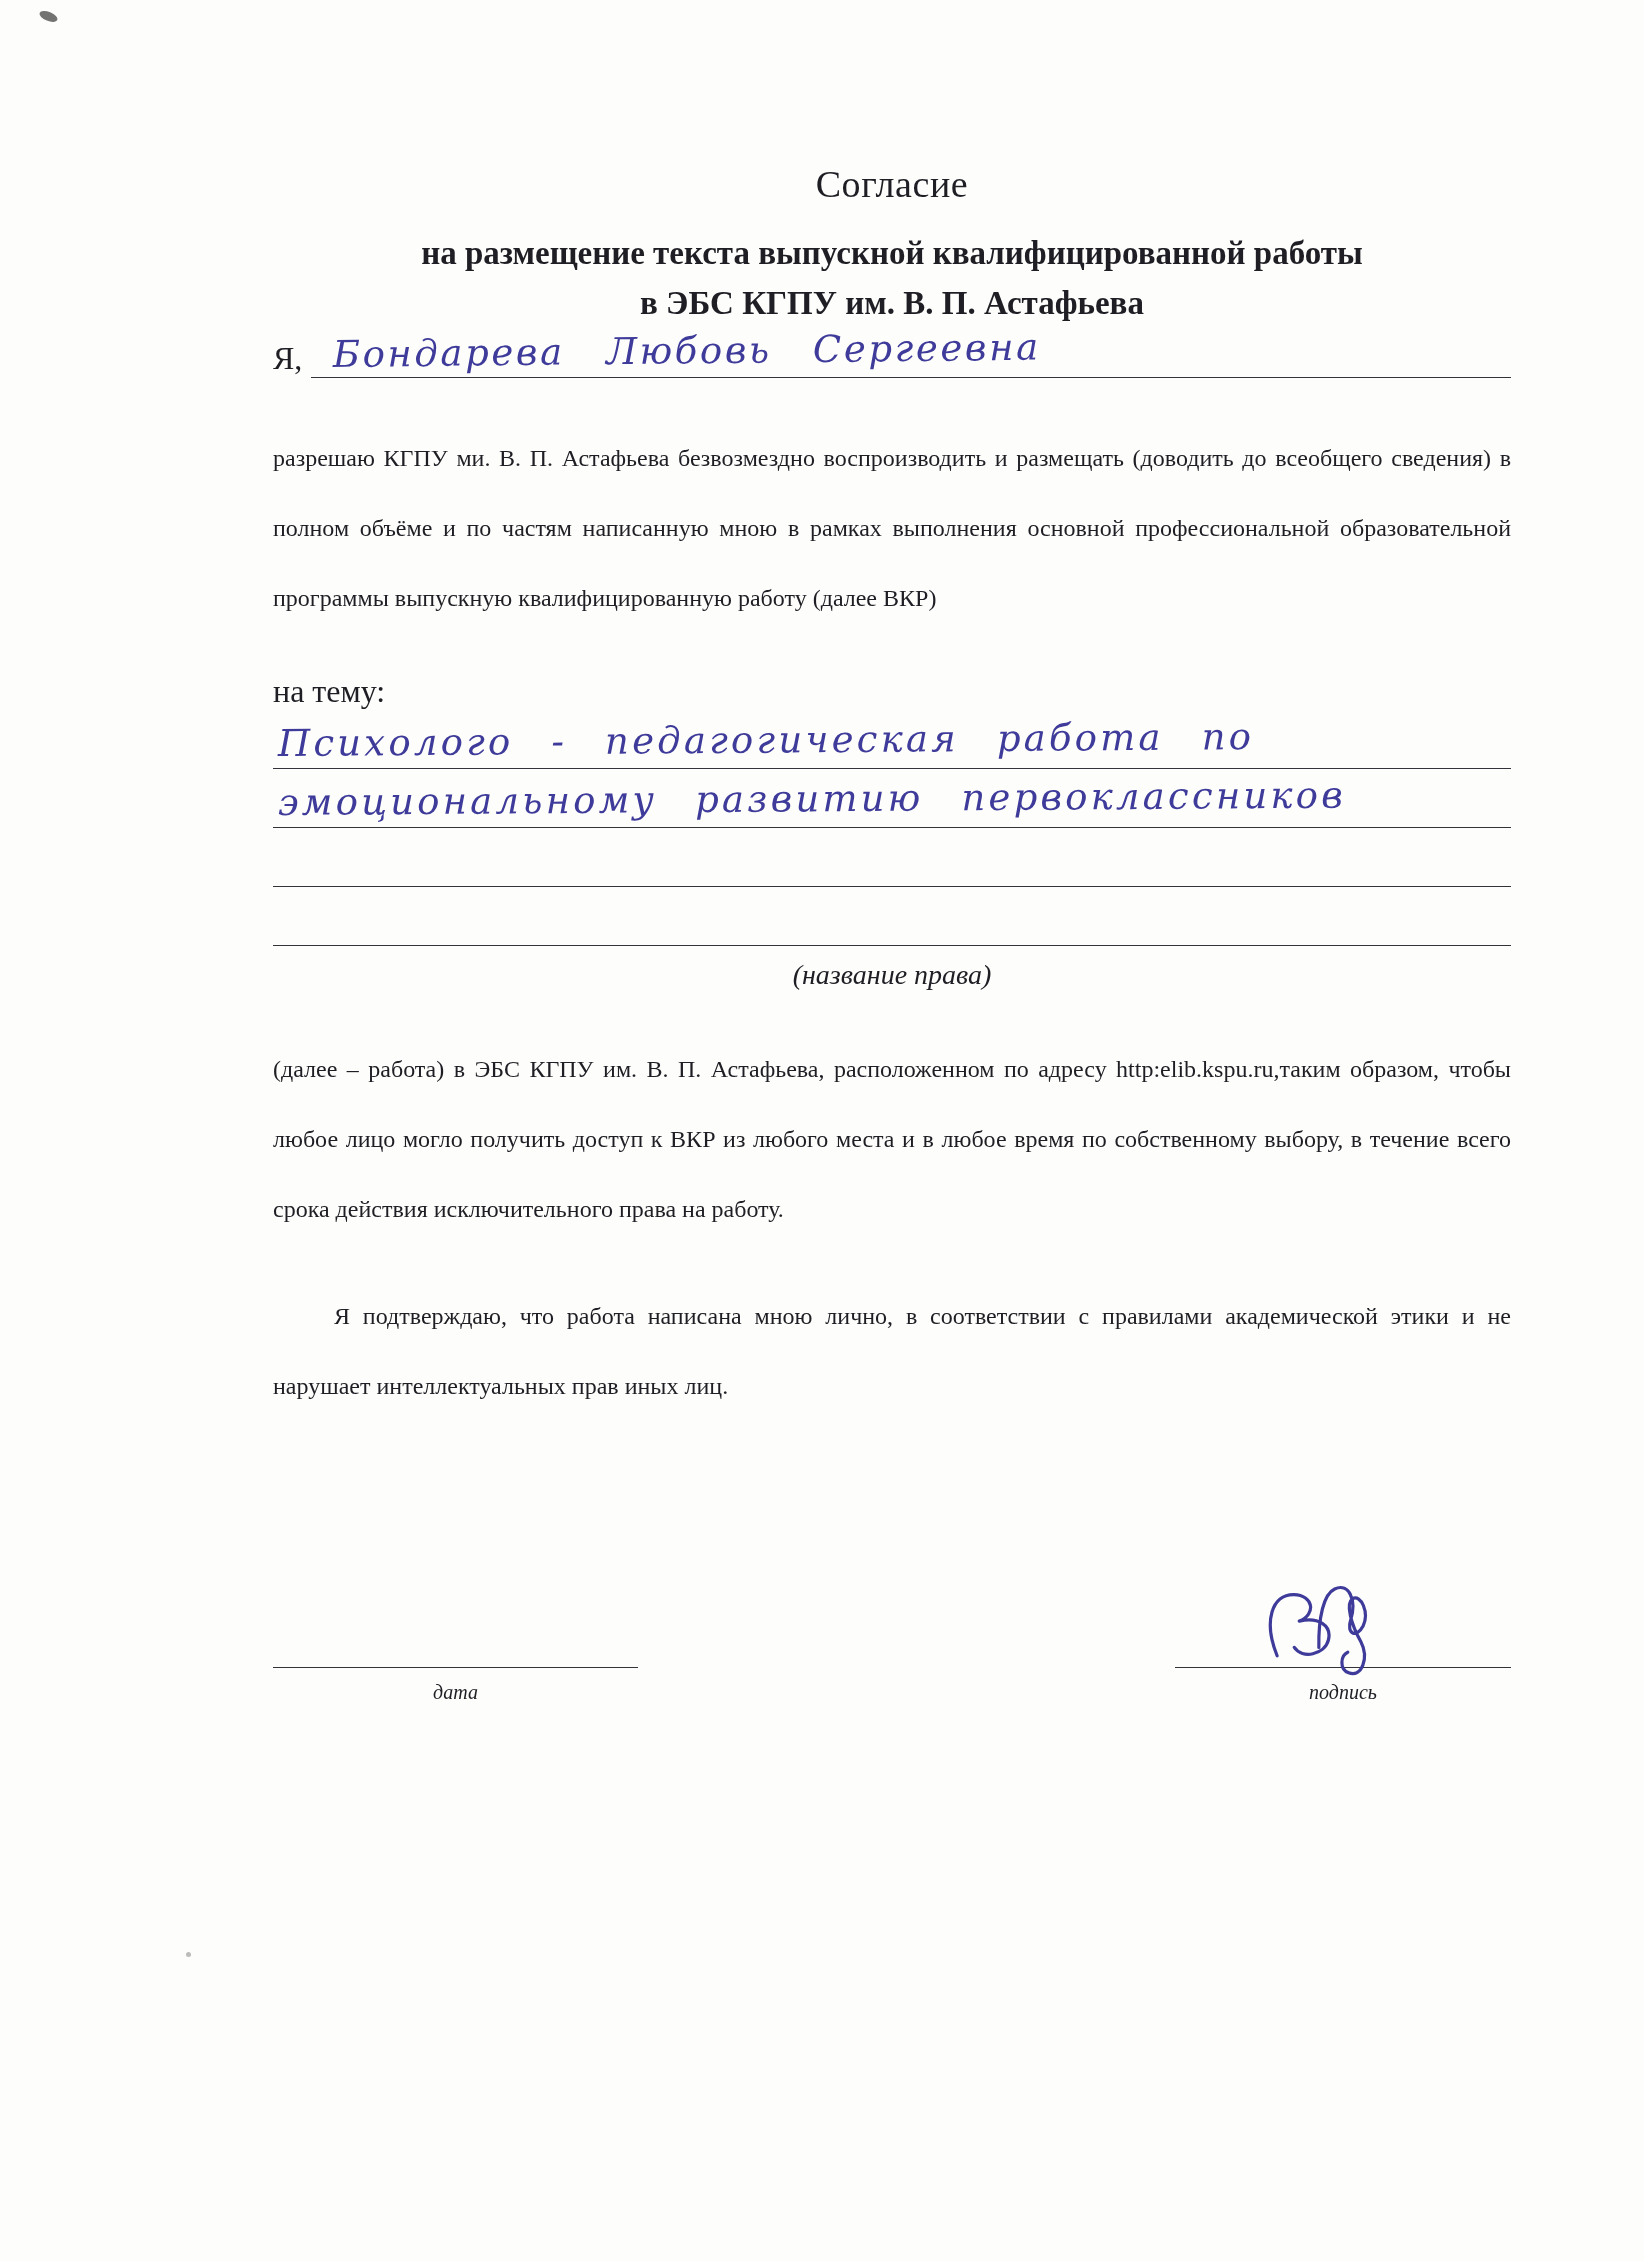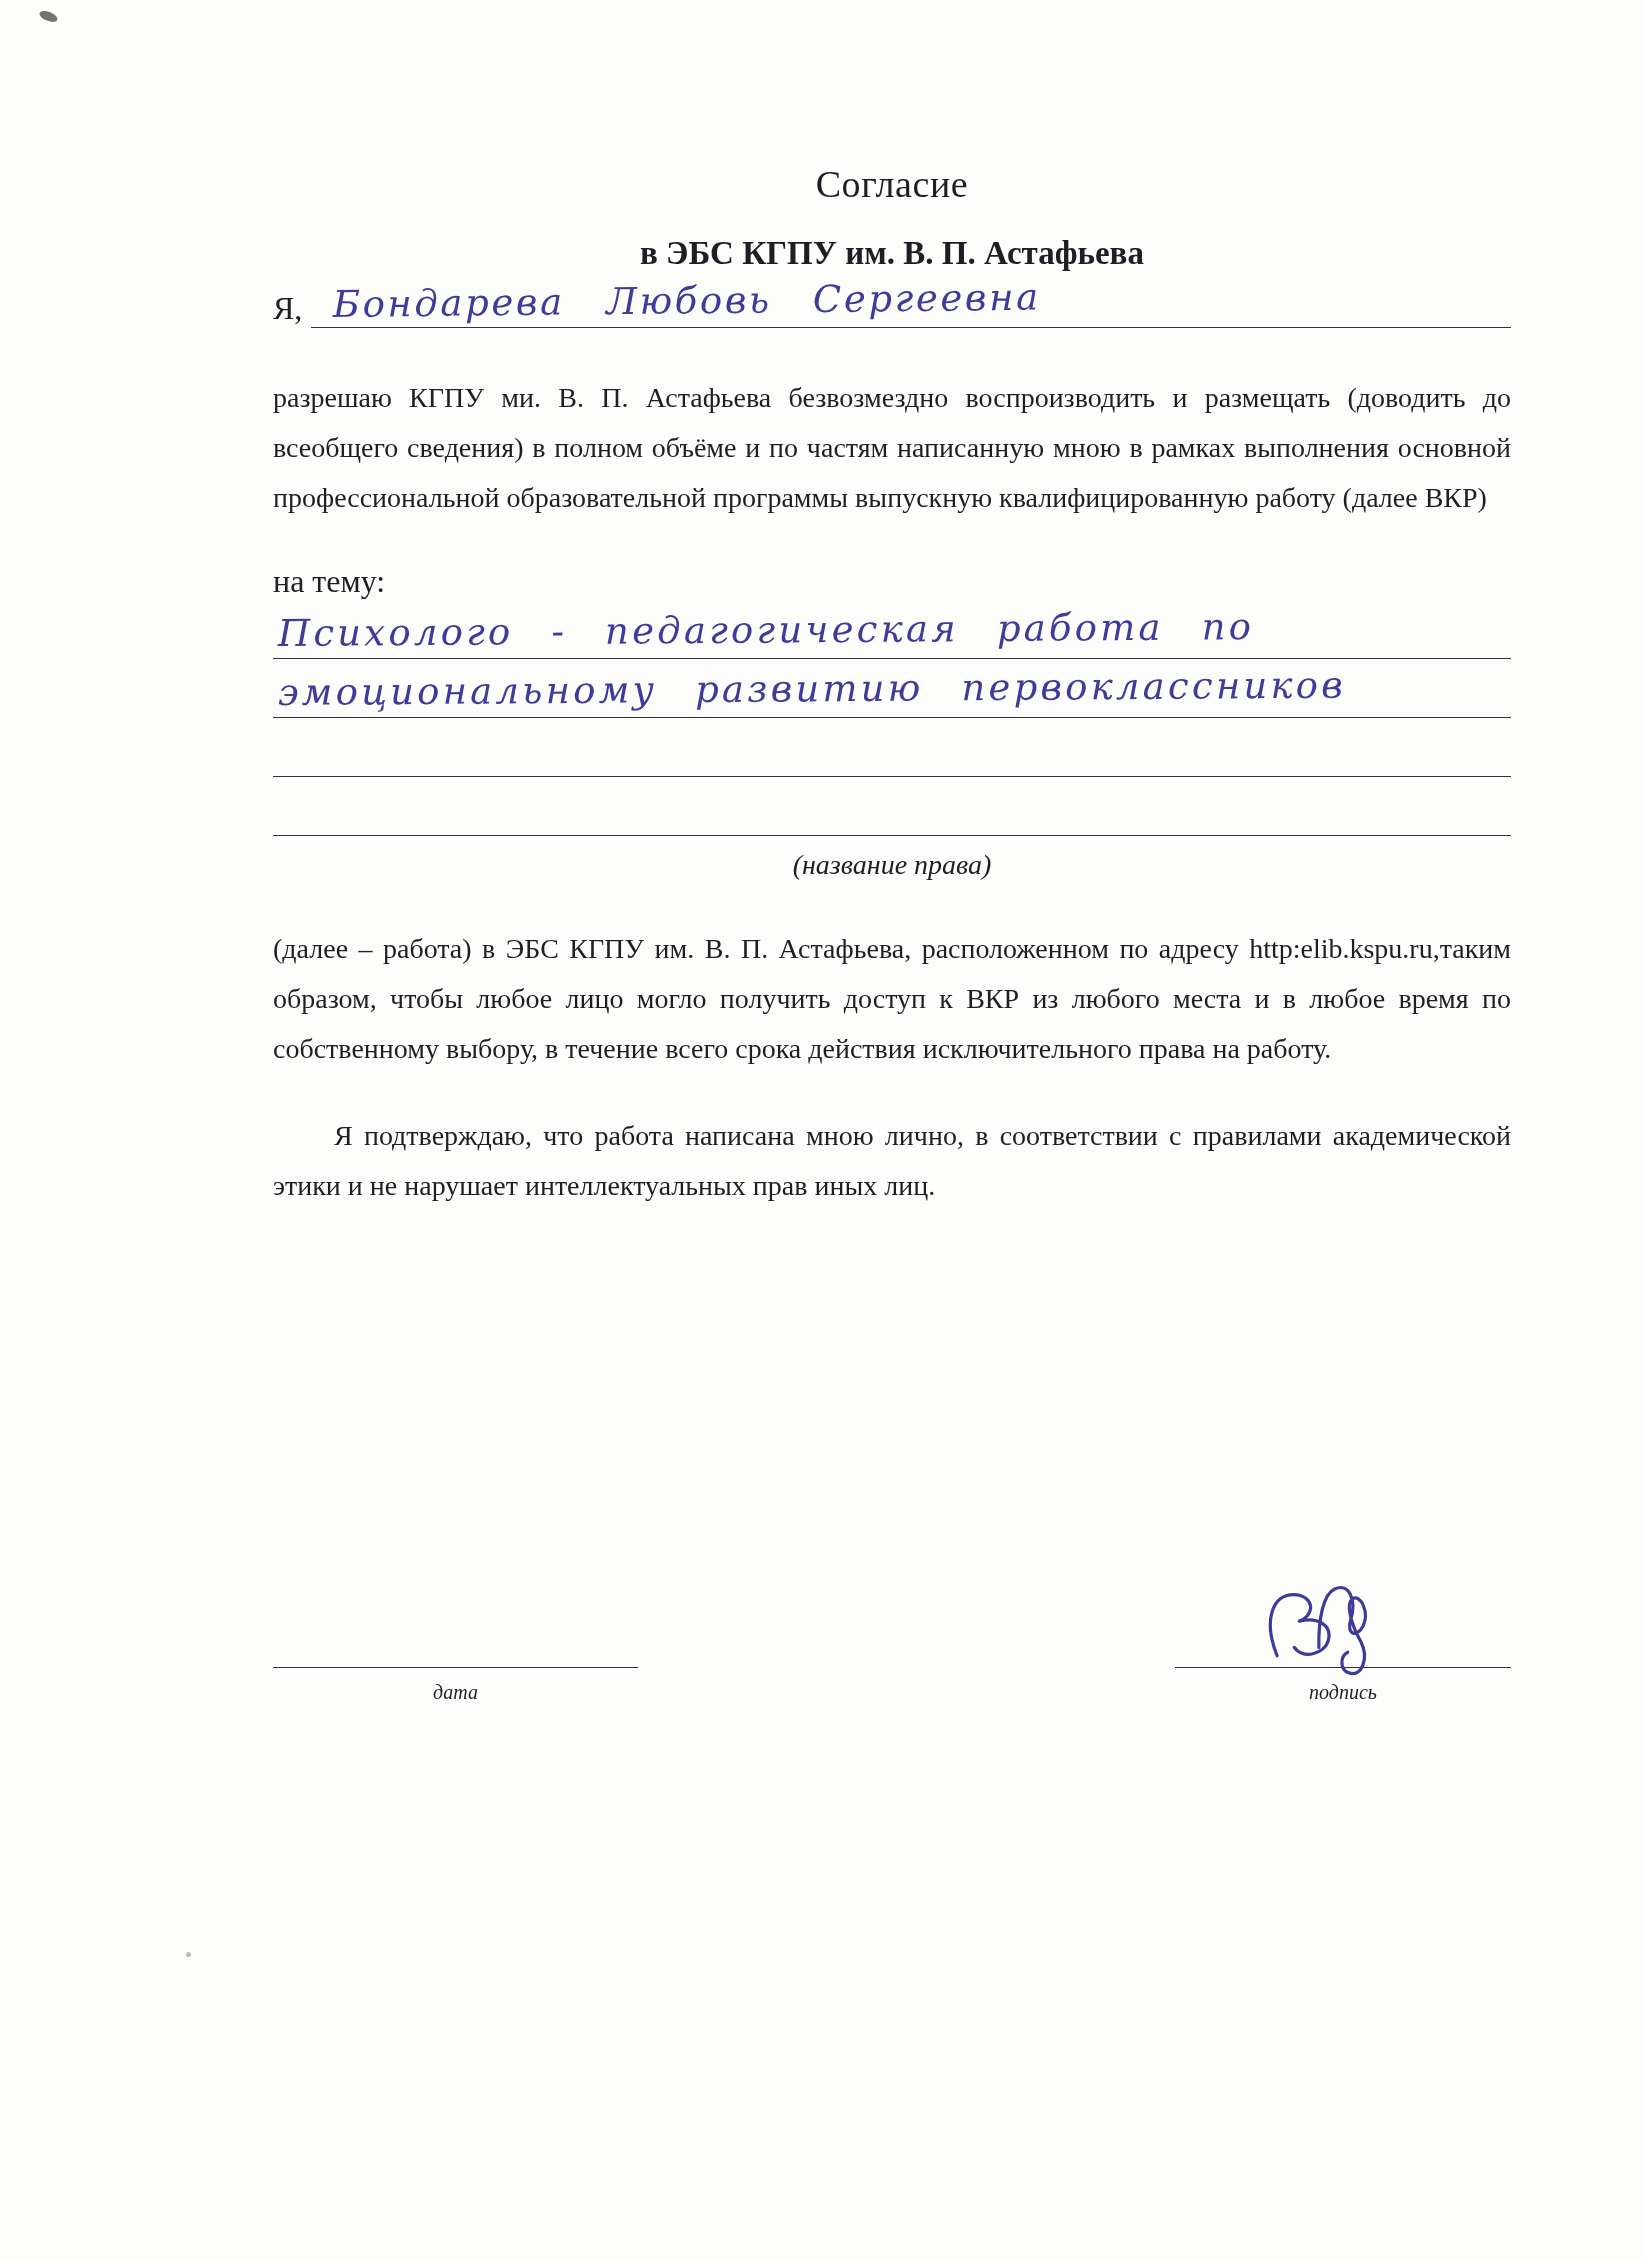--- a/index.html
+++ b/index.html
@@ -43,21 +43,21 @@
   .fill-line .handwriting {
     position: absolute; left: 22px; bottom: 1.3px;
     font-size: 37px; letter-spacing: 2.6px; word-spacing: 27px;
     transform: rotate(-0.6deg); transform-origin: left bottom;
   }
   .caption {
     font-size: 28px; font-style: italic;
     text-align: center; margin-top: 10.3px;
   }
   .body-par {
-    font-size: 28px; line-height: 50px;
+    font-size: 24px; line-height: 70px;
     text-align: justify; margin: 0;
   }
   .par-permission { margin-top: 45px; }
   .par-terms { margin-top: 43px; }
   .par-confirm { margin-top: 37px; text-indent: 61px; }
   .topic-label { font-size: 32px; margin-top: 40px; }
   .ruled {
     height: 58px; border-bottom: 1.9px solid #33333a;
     position: relative;
   }
@@ -97,20 +97,21 @@
 <body>
 
 <div class="page">
 
   <div class="speck speck-1"></div>
   <div class="speck speck-2"></div>
 
   <h1 class="title">Согласие</h1>
 
   <div class="subtitle">
+    <div>на размещение текста выпускной квалифицированной работы</div>
     <div>в ЭБС КГПУ им. В. П. Астафьева</div>
   </div>
 
   <div class="name-row">
     <span class="prefix">Я,</span>
     <span class="fill-line">
       <span class="handwriting">Бондарева Любовь Сергеевна</span>
     </span>
   </div>
 

